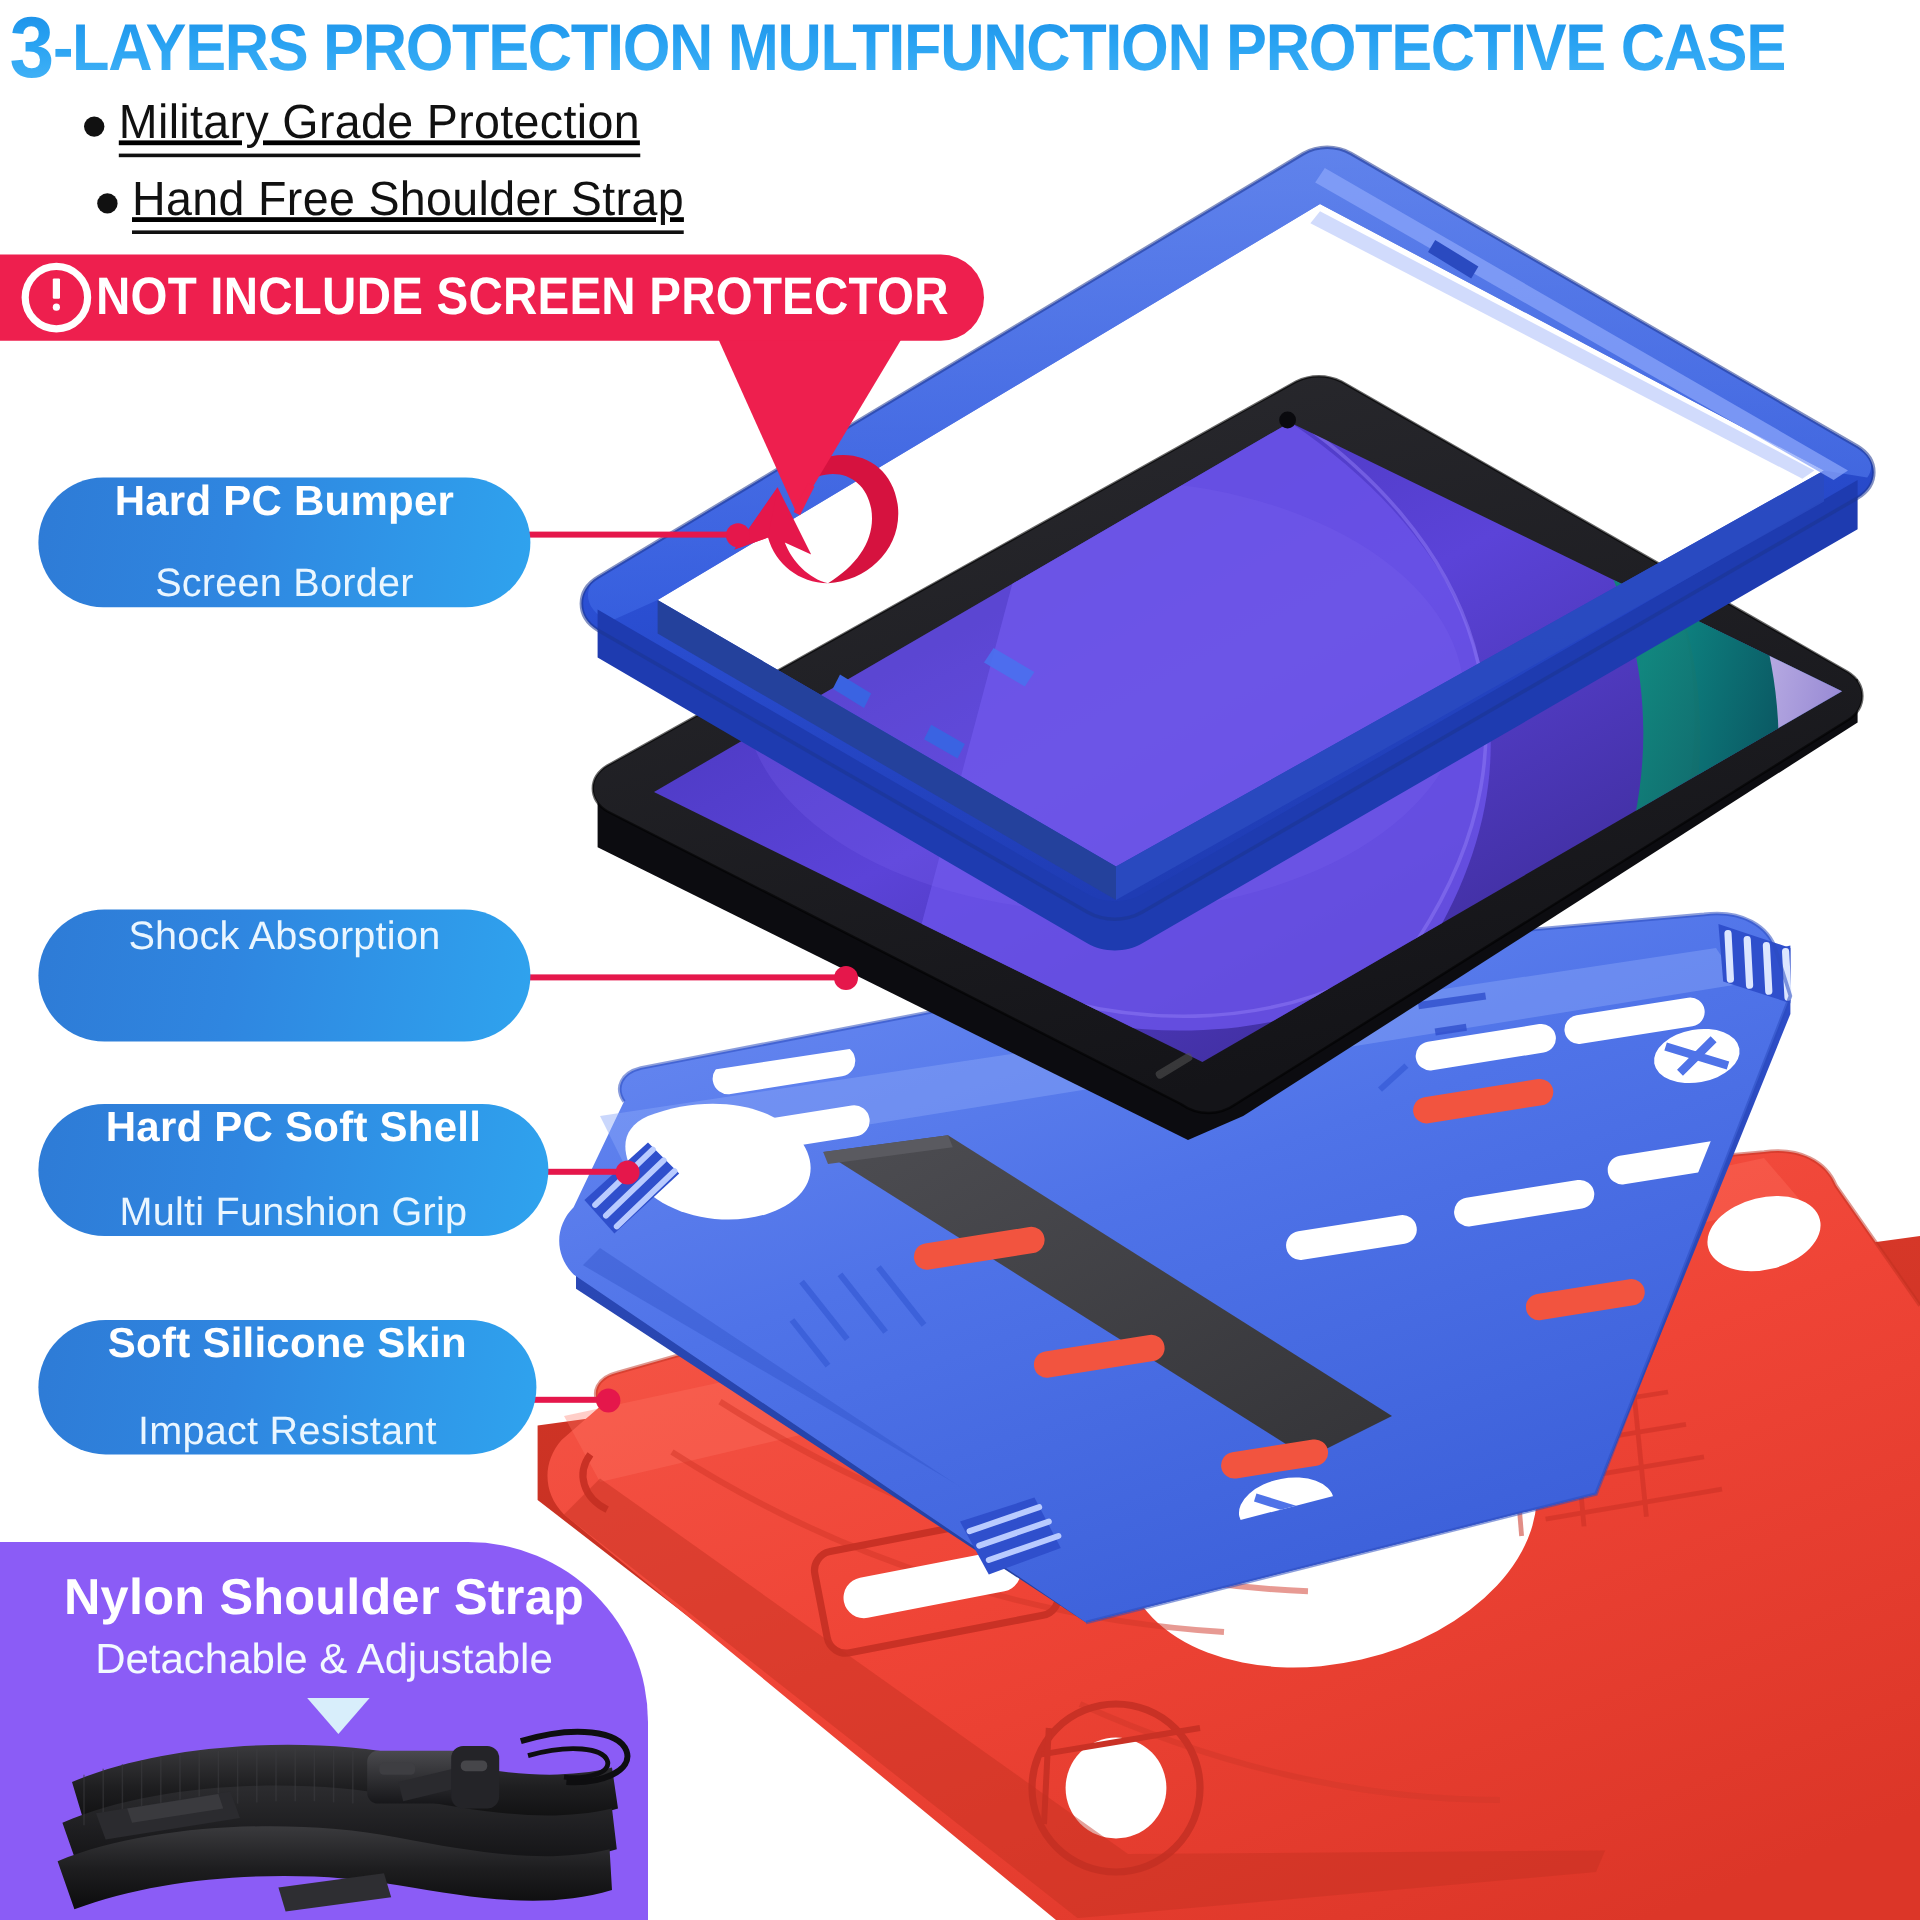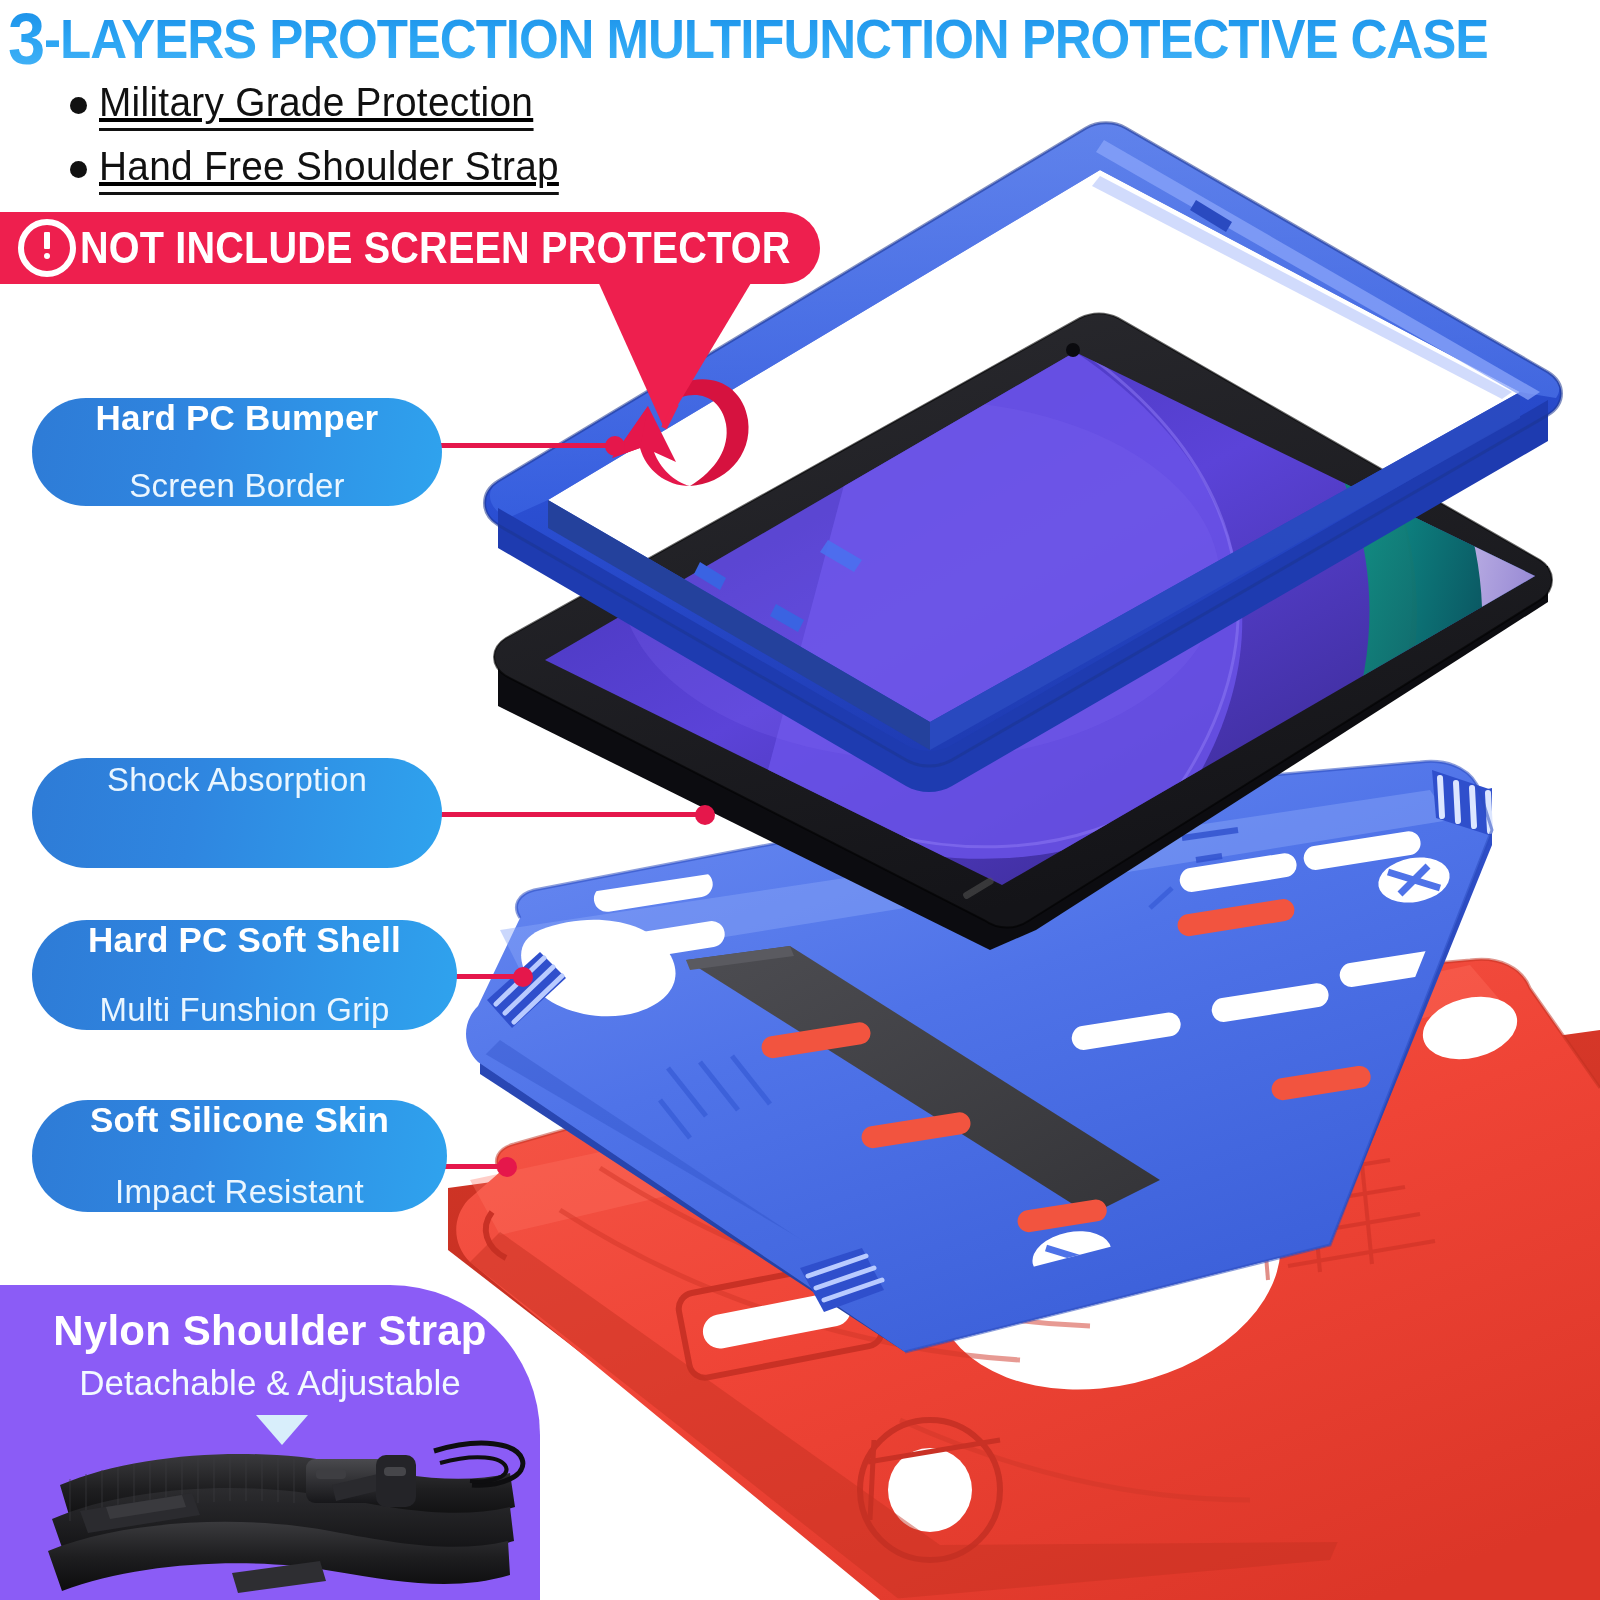--- a/index.html
+++ b/index.html
@@ -20,21 +20,21 @@
   #header-title .big{font-size:72px;vertical-align:-6px;}
 
   .bullet-row{position:absolute;display:flex;align-items:center;gap:12px;text-decoration:underline;}
   .bullet-dot{width:17px;height:17px;border-radius:50%;background:#111;flex:none;}
   .bullet-text{
     font-family:"Liberation Sans",sans-serif;font-size:40px;color:#111;
     border-bottom:3px solid #111;padding-bottom:3px;letter-spacing:.3px;
     transform:scaleX(0.97);transform-origin:left center;white-space:nowrap;
   }
   #bullet-1{left:70px;top:80px;}
-  #bullet-2{left:70px;top:144px;}
+  #bullet-2{left:81px;top:144px;}
 
   
   #warn-banner{
     position:absolute;left:-40px;top:212px;width:860px;height:72px;
     background:#EE1F4E;border-radius:40px;
     display:flex;align-items:center;padding-left:58px;box-sizing:border-box;
   }
   #warn-icon{width:46px;height:46px;border:6px solid #fff;border-radius:50%;
     flex:none;position:relative;margin-right:4px;}
   #warn-icon:before{content:"";position:absolute;left:50%;top:7px;margin-left:-3px;

